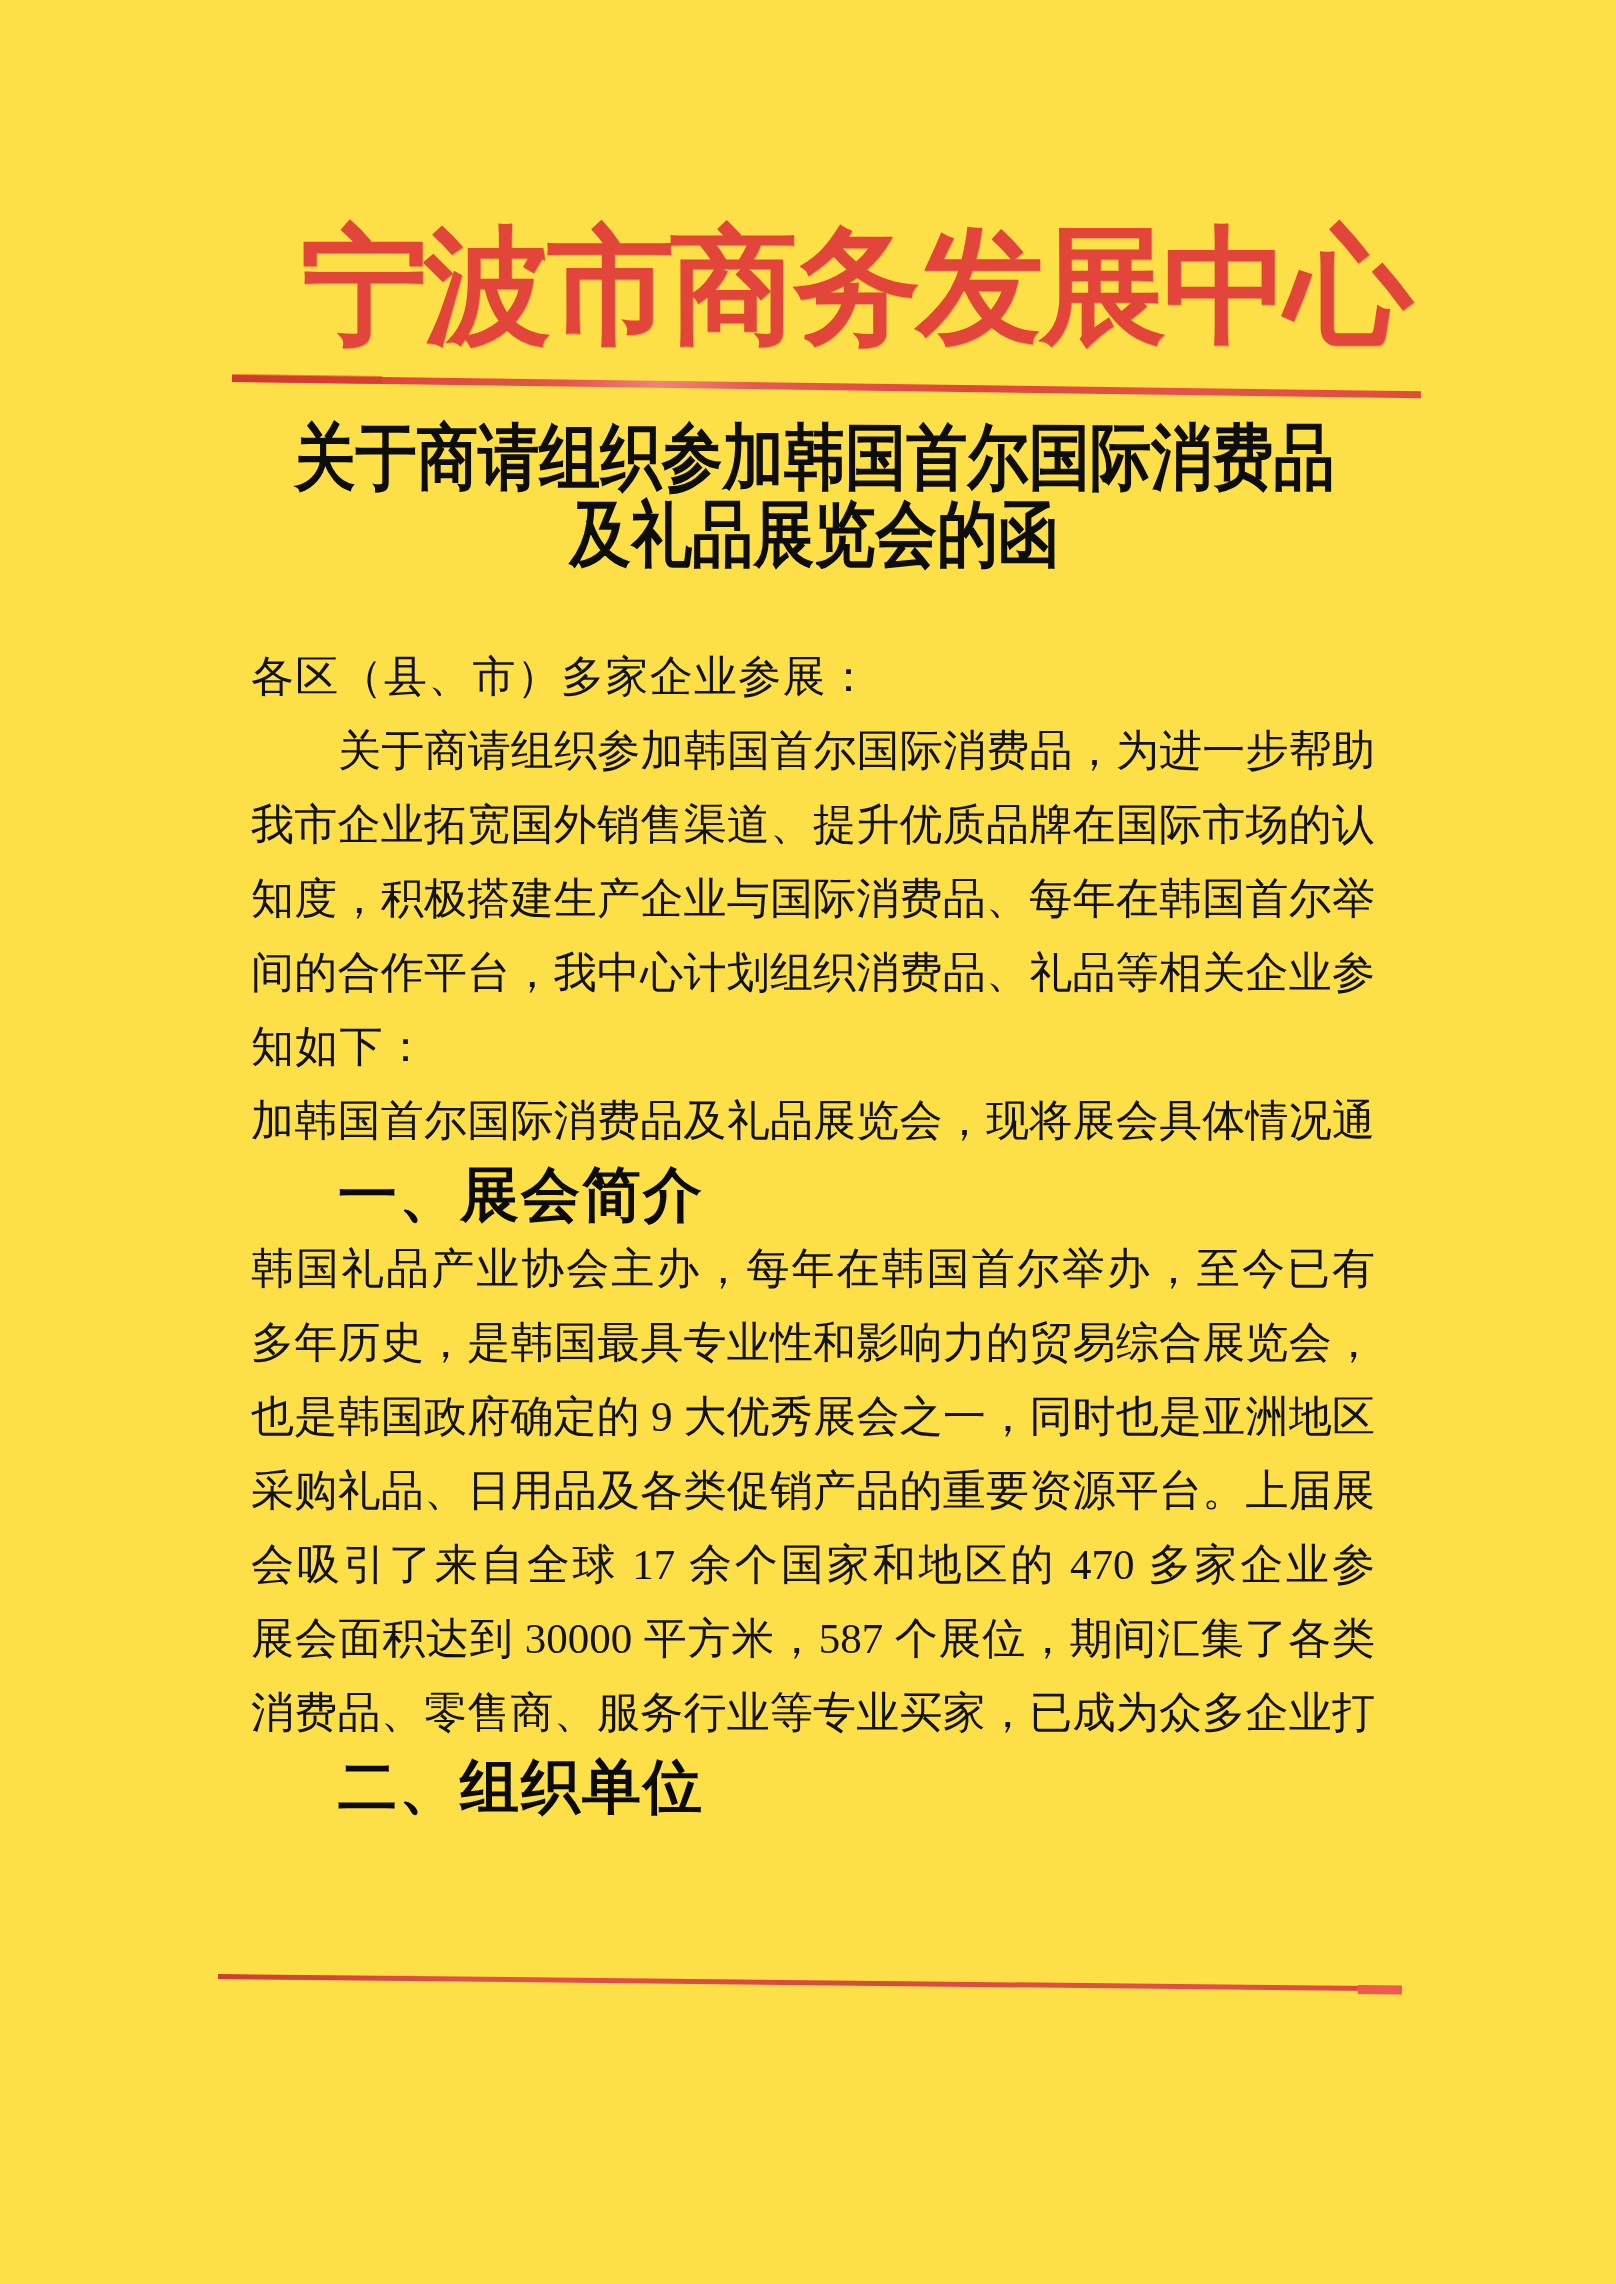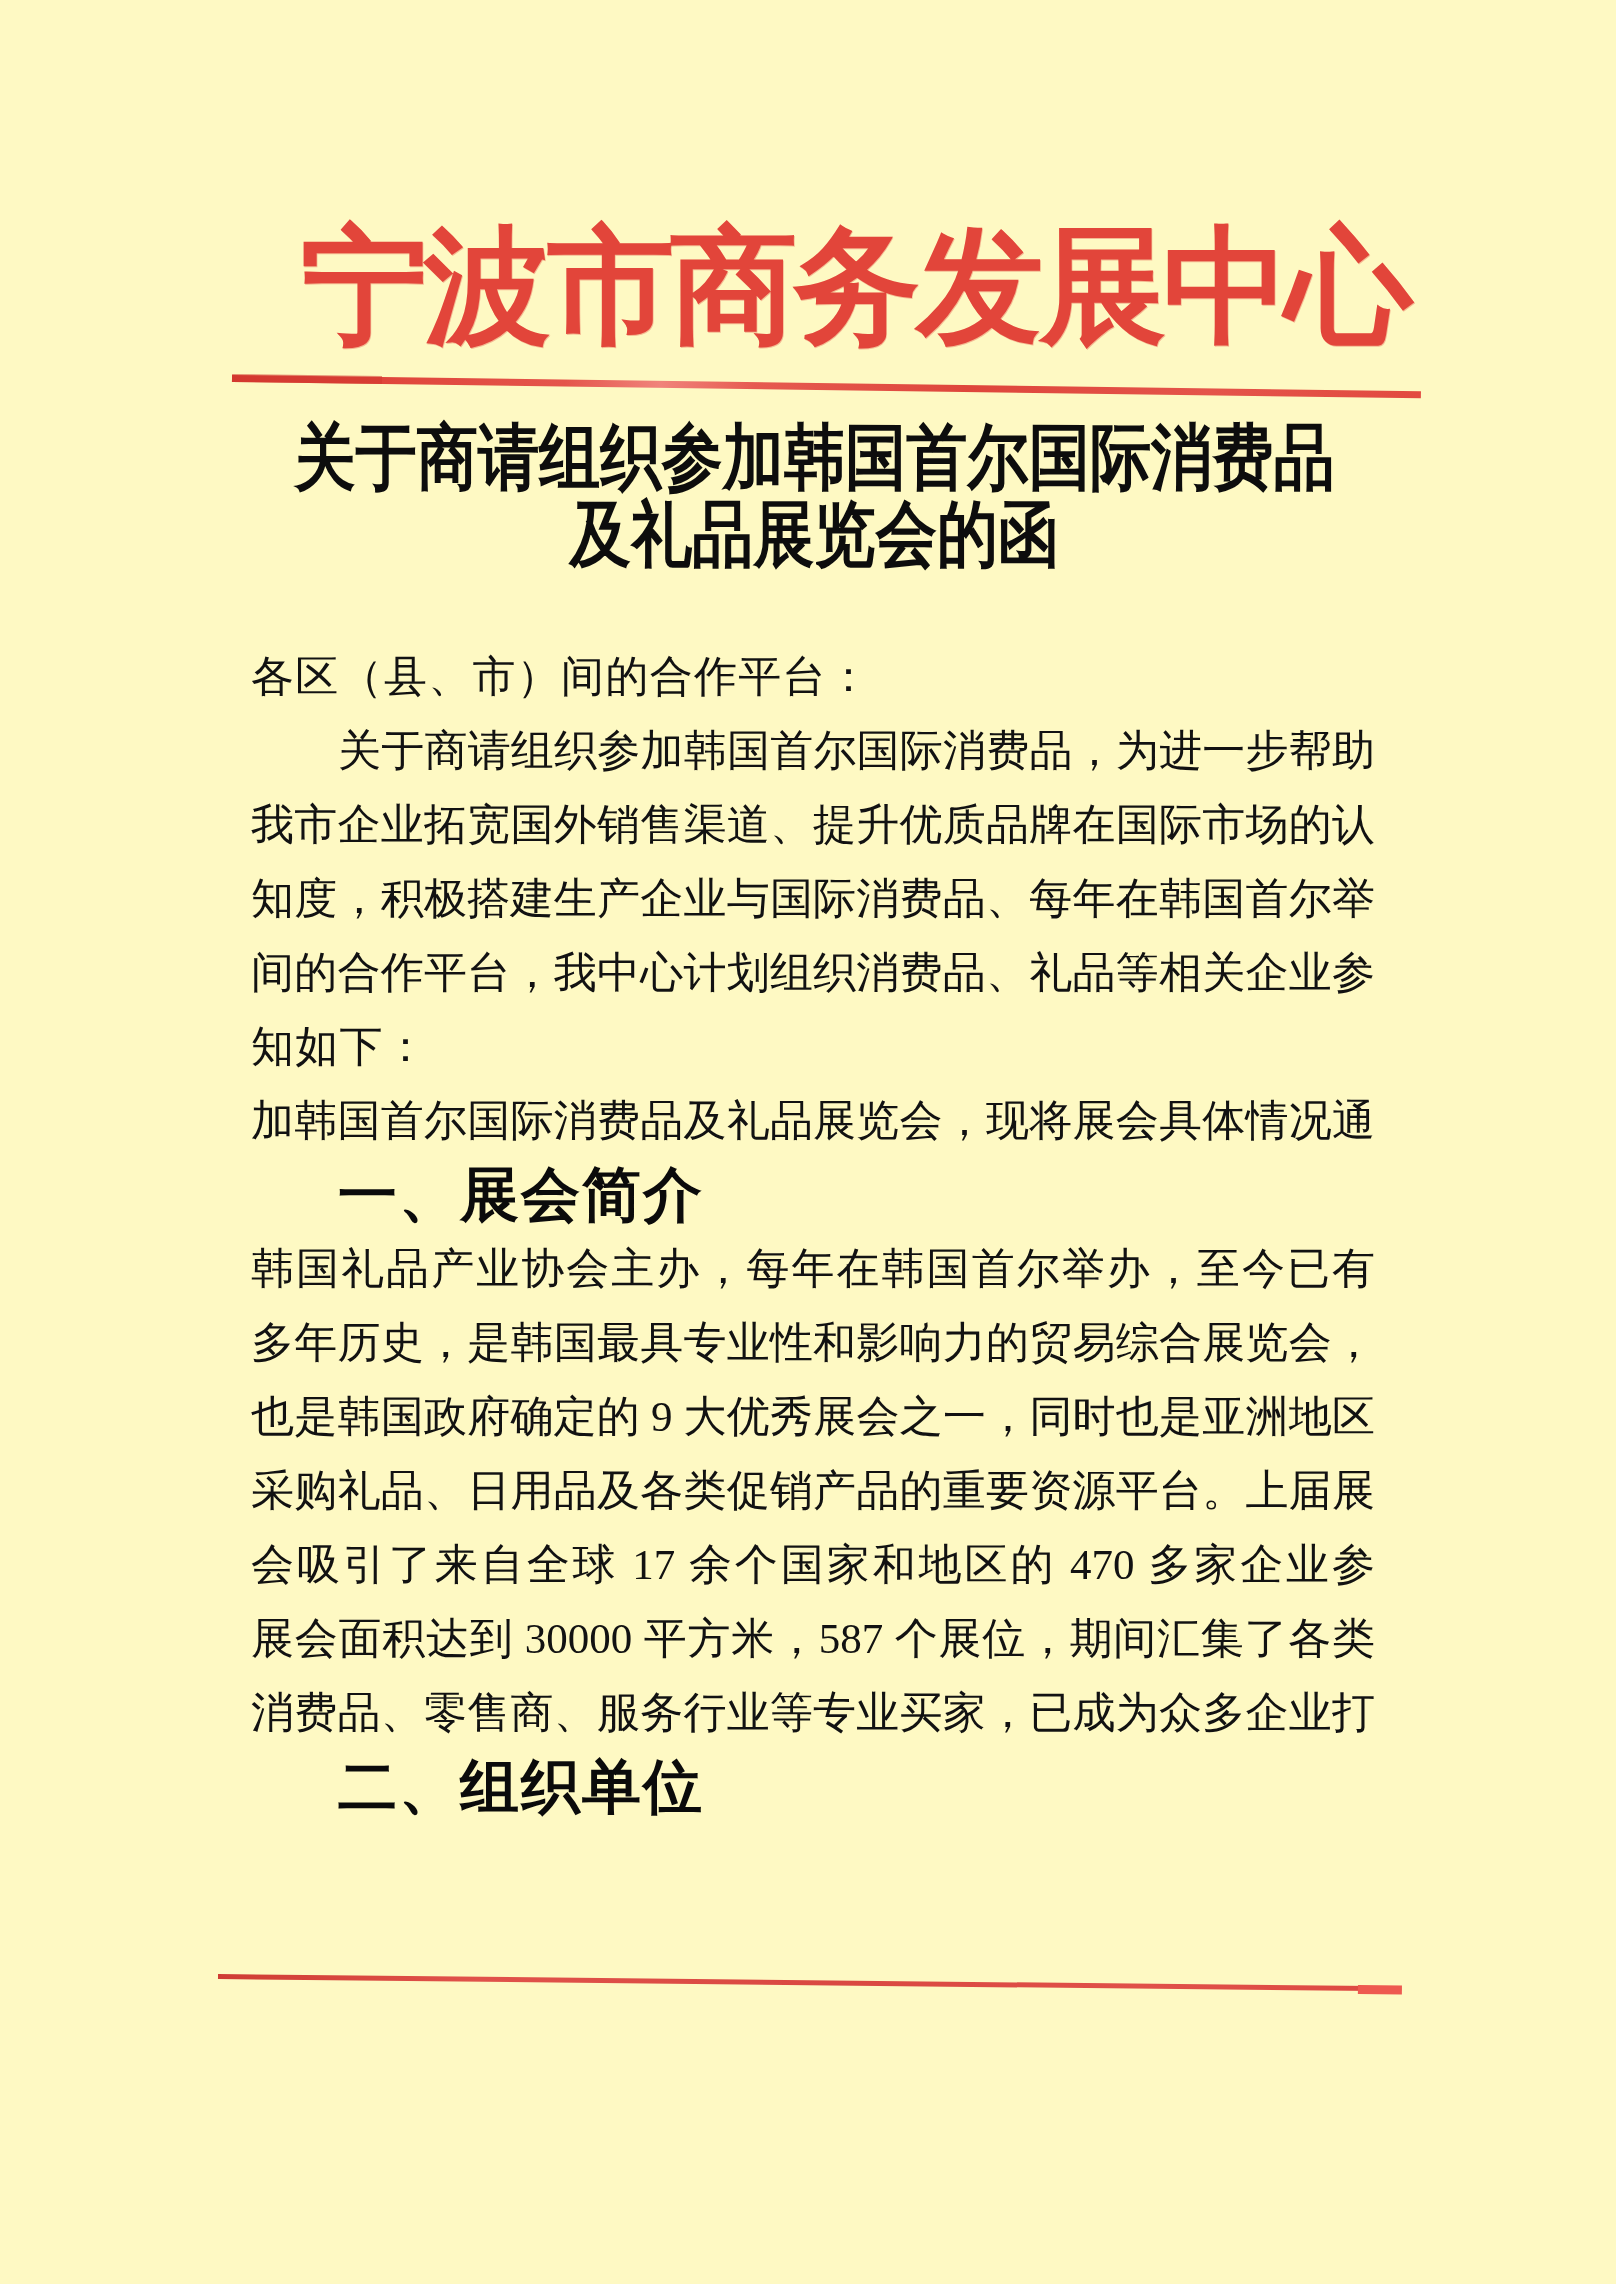--- a/index.html
+++ b/index.html
@@ -4,21 +4,21 @@
 <style>
   html, body { margin: 0; padding: 0; }
   body {
     width: 1616px; height: 2284px;
     background: #f2f2f2;
     font-family: "Liberation Serif", "DejaVu Serif", serif;
   }
   .page {
     position: relative;
     width: 1616px; height: 2284px;
-    background: #fef9c3;
+    background: #fde047;
     overflow: hidden;
   }
 
   
   .letterhead {
     position: absolute;
     top: 220px; left: 301px;
     height: 134px; line-height: 134px;
     font-size: 127px; font-weight: bold;
     letter-spacing: -3.9px;
@@ -103,21 +103,21 @@
   <div class="letterhead">宁波市商务发展中心</div>
 
   <div class="rule rule-top"></div>
 
   <div class="doc-title">
     <div>关于商请组织参加韩国首尔国际消费品</div>
     <div>及礼品展览会的函</div>
   </div>
 
   <div class="body-text">
-    <div class="line">各区（县、市）间的合作平台：</div>
+    <div class="line">各区（县、市）多家企业参展：</div>
     <div class="line indent justify">关于商请组织参加韩国首尔国际消费品，为进一步帮助</div>
     <div class="line justify">我市企业拓宽国外销售渠道、提升优质品牌在国际市场的认</div>
     <div class="line justify">知度，积极搭建生产企业与国际消费品、每年在韩国首尔举办</div>
     <div class="line justify">间的合作平台，我中心计划组织消费品、礼品等相关企业参</div>
     <div class="line">知如下：</div>
     <div class="line justify">加韩国首尔国际消费品及礼品展览会，现将展会具体情况通</div>
     <div class="line heading">一、展会简介</div>
     <div class="line justify">韩国礼品产业协会主办，每年在韩国首尔举办，至今已有 20</div>
     <div class="line justify">多年历史，是韩国最具专业性和影响力的贸易综合展览会，</div>
     <div class="line justify">也是韩国政府确定的 9 大优秀展会之一，同时也是亚洲地区</div>

